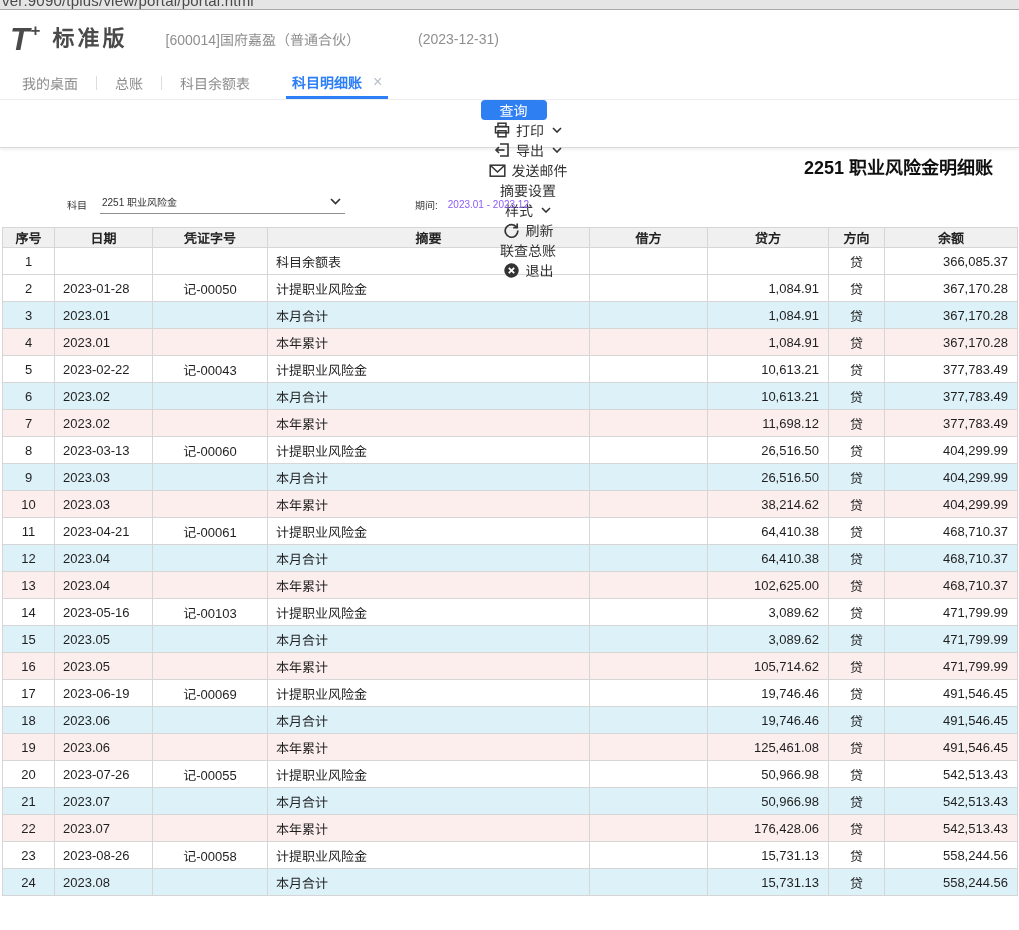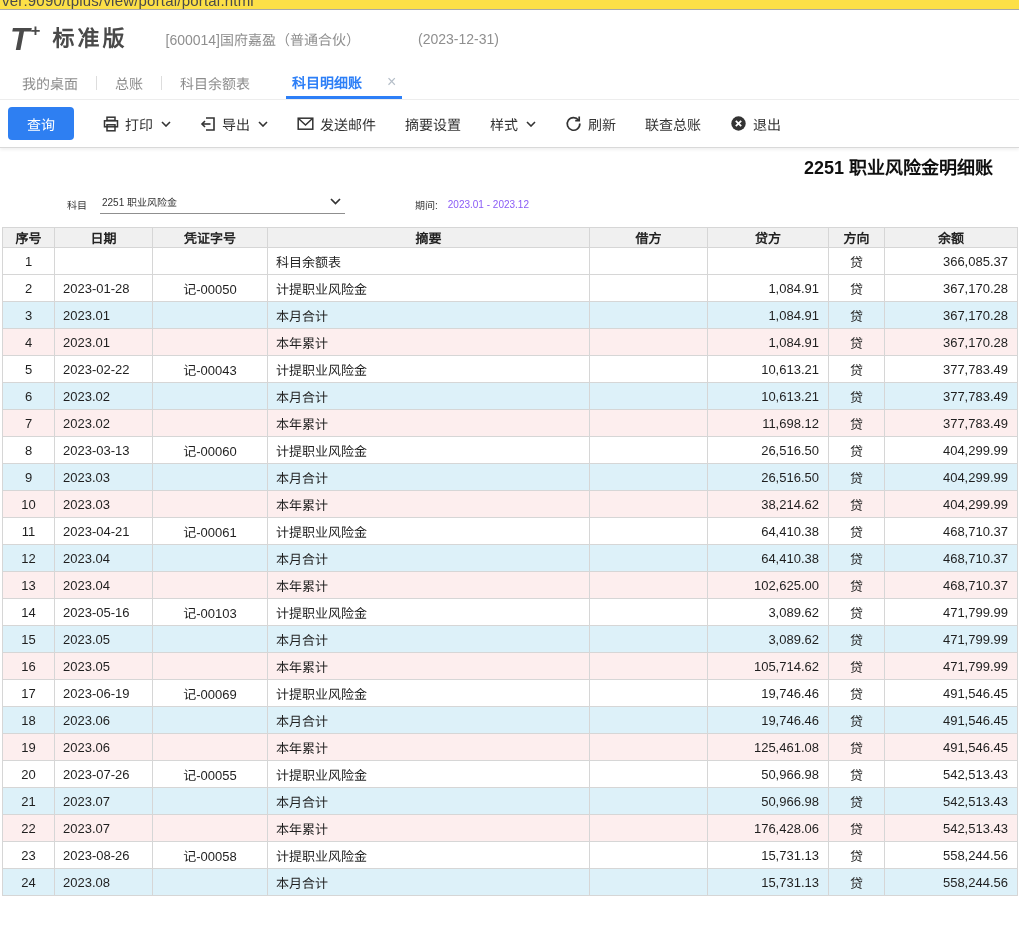--- a/index.html
+++ b/index.html
@@ -1,45 +1,45 @@
 <!DOCTYPE html>
 <html lang="zh-CN"><head>
 <meta charset="utf-8">
 <style>
   * { margin:0; padding:0; box-sizing:border-box; }
   html,body { width:1019px; height:930px; overflow:hidden; background:#fff;
     font-family:"Liberation Sans","DejaVu Sans",sans-serif; }
 
   
   .url-strip { height:10px; overflow:hidden; border-bottom:1px solid #a8a8a8;
-    box-shadow:0 1px 0 #e3e3e3; background:#fde047; }
+    box-shadow:0 1px 0 #e3e3e3; background:#e5e5e5; }
   .url-strip span { display:block; margin-top:-8px; padding-left:2px;
     font-size:15px; color:#4a4a4a; letter-spacing:.2px; }
 
   
   .app-header { height:57px; display:flex; align-items:center; padding-left:10px; background:#fff; }
   .logo { display:flex; align-items:flex-start; color:#4a4a4a; }
   .logo .t { font-size:32px; font-weight:800; font-style:italic; line-height:30px; }
   .logo .plus { font-size:17px; font-weight:800; line-height:14px; margin-left:1px; }
   .logo .edition { font-size:22px; font-weight:700; letter-spacing:3px; margin-left:12px; line-height:30px; }
   .company { margin-left:38px; font-size:14px; color:#8f8f8f; }
   .acc-date { margin-left:58px; font-size:14px; color:#8f8f8f; }
 
   
   .tab-bar { height:33px; display:flex; align-items:stretch; padding-left:18px;
     border-bottom:1px solid #ededed; background:#fff; }
   .tab { display:flex; align-items:center; font-size:14px; color:#8c8c8c; padding:0 4px; cursor:default; }
   .tab-sep { width:1px; background:#ddd; height:14px; align-self:center; margin:0 14px; }
   .tab.active { color:#2d7ff7; font-weight:700; border-bottom:3px solid #2d7ff7;
-    margin-left:32px; padding:0 6px; gap:25px; }
+    margin-left:32px; padding:0 6px; gap:11px; }
   .tab-close { color:#b5bec8; font-size:16px; font-weight:400; line-height:1; }
 
   
   .toolbar { height:48px; display:flex; align-items:center; padding-left:8px;
-    border-bottom:1px solid #d9d9d9; box-shadow:0 2px 3px rgba(0,0,0,.06); background:#fff; }
+    border-bottom:1px solid #d9d9d9; box-shadow:0 2px 3px rgba(0,0,0,.06); background:#fff;flex-direction:column; }
   .btn-primary { width:66px; height:33px; background:#2e7ff2; color:#fff; font-size:14px;
     border:none; border-radius:4px; display:flex; align-items:center; justify-content:center; }
   .tool-item { display:flex; align-items:center; gap:6px; font-size:14px; color:#333; margin-left:29px; }
   .tool-item svg { display:block; }
   .chev { margin-left:2px; }
 
   
   .report-head { padding-top:6px; }
   .report-title { margin-top:2px; height:24px; line-height:24px; text-align:right;
     padding-right:26px; font-size:18px; font-weight:700; color:#101010; }

